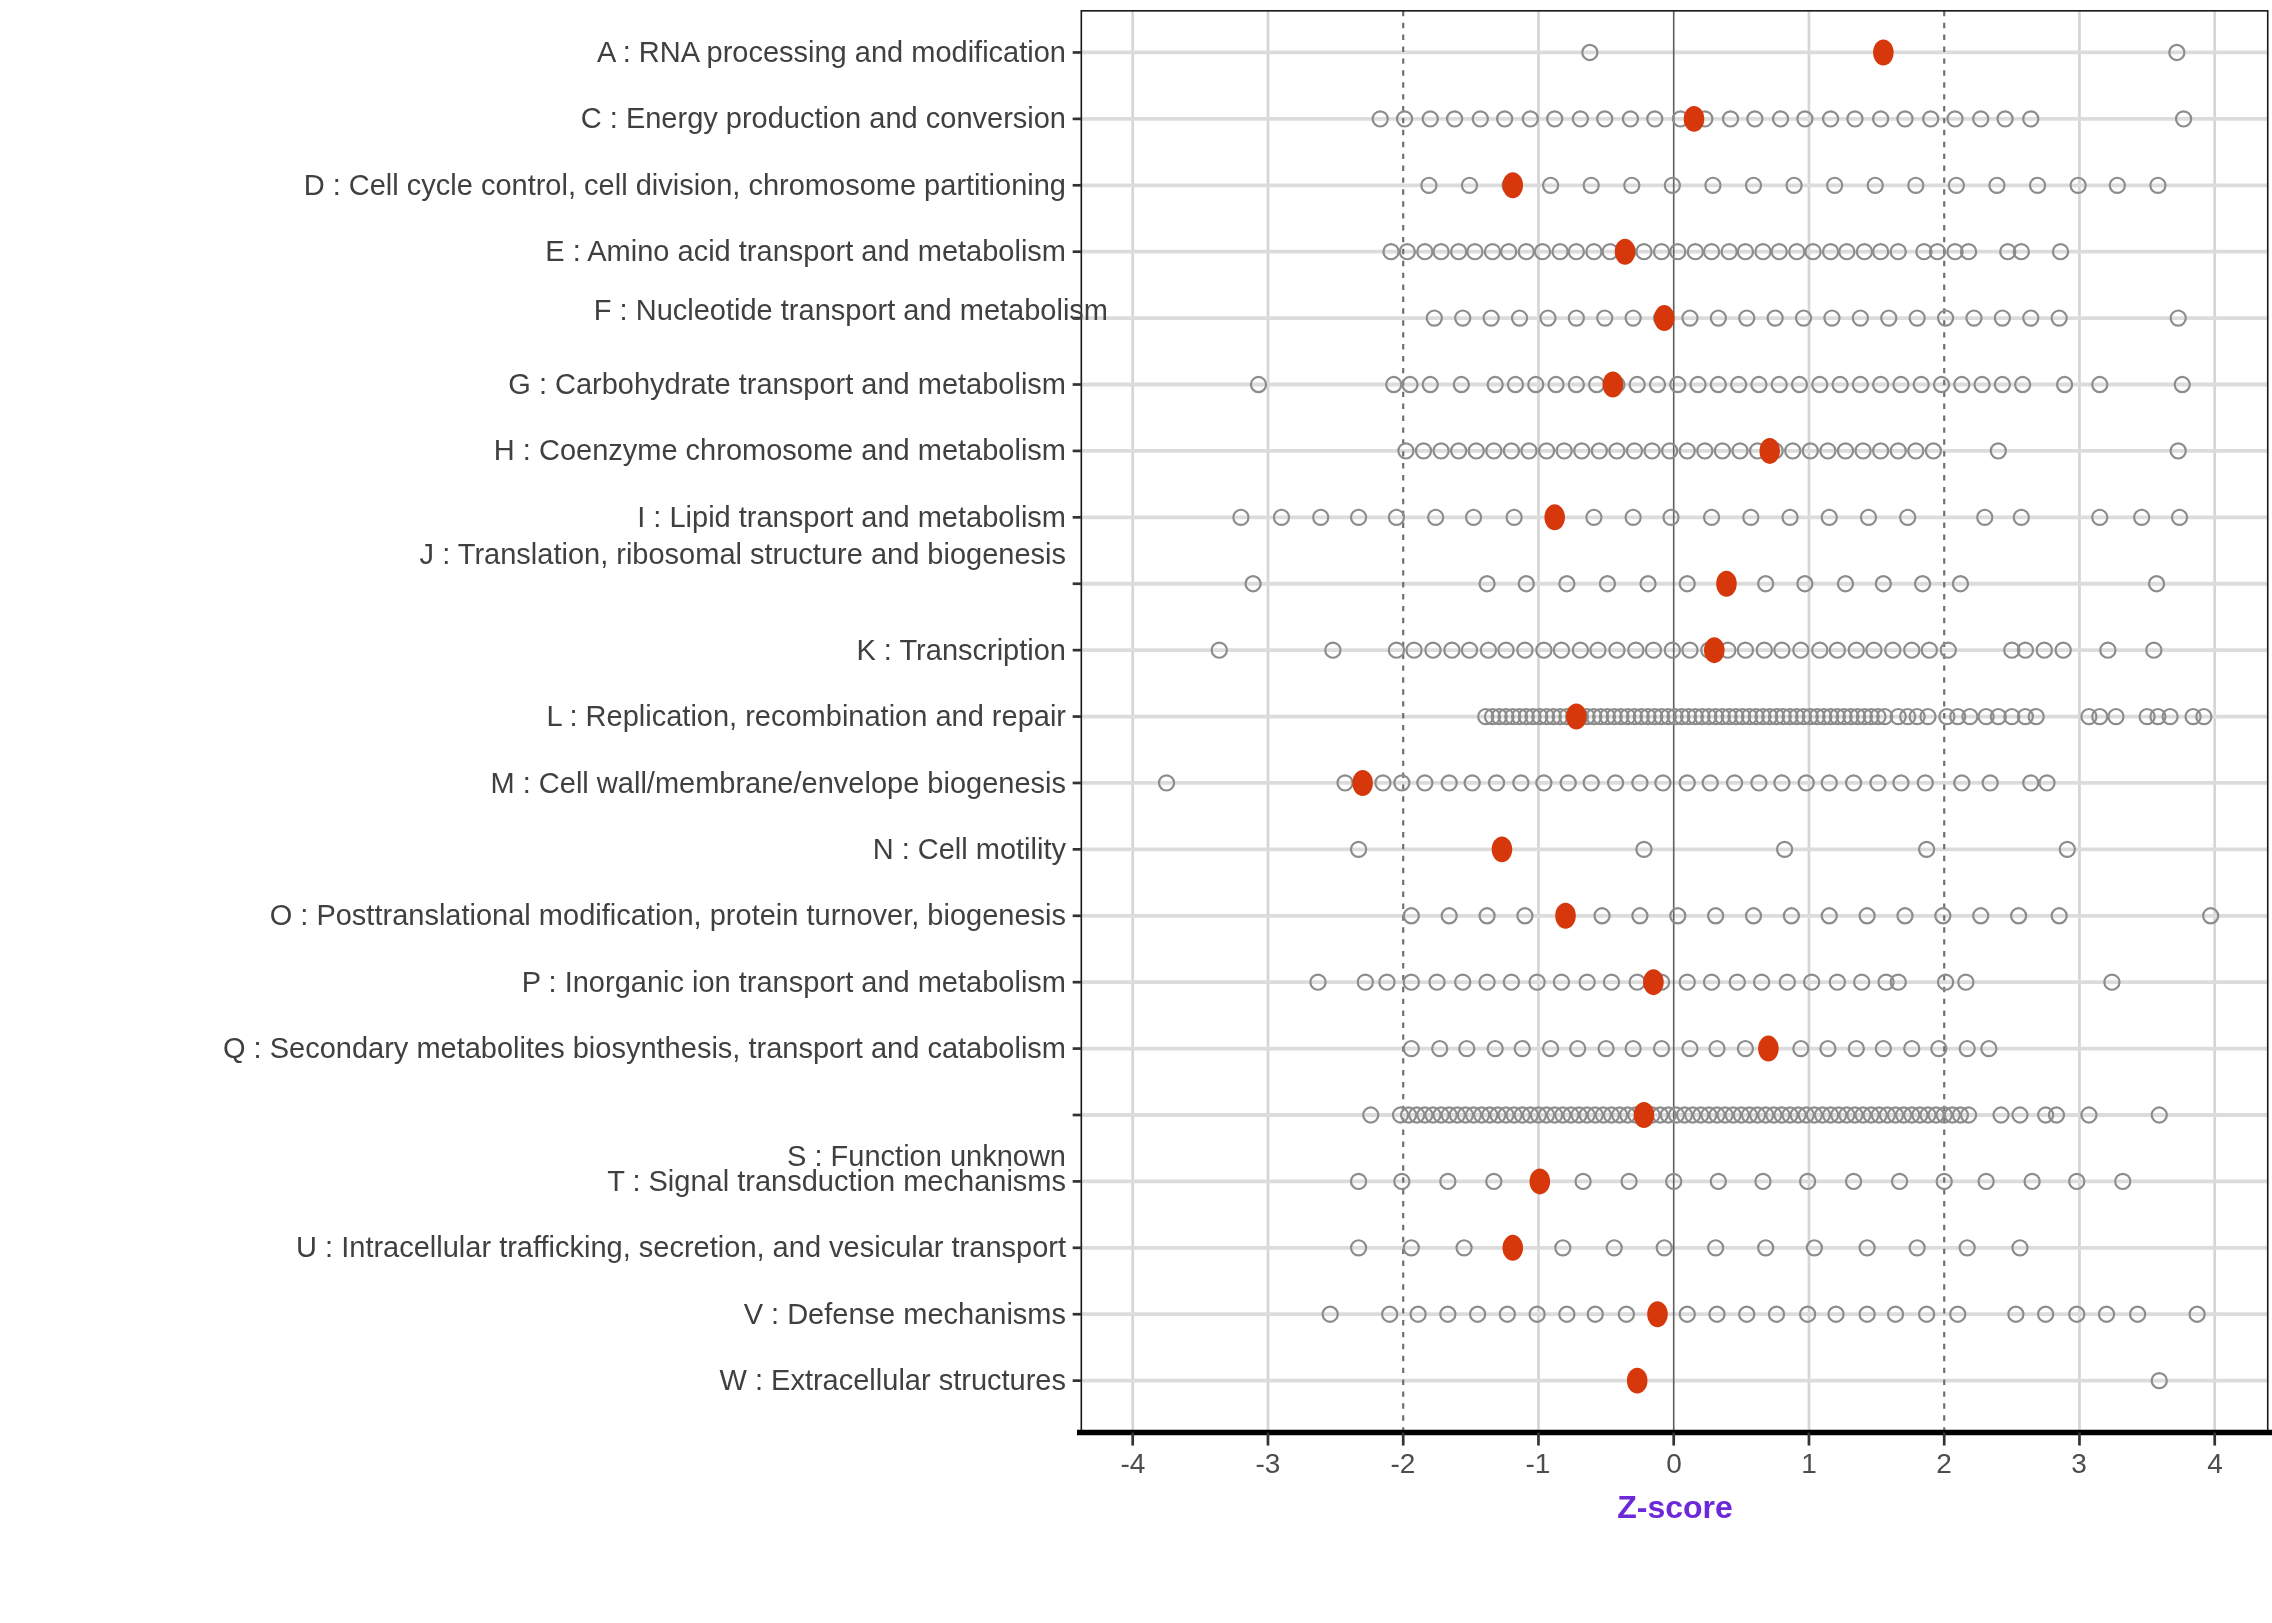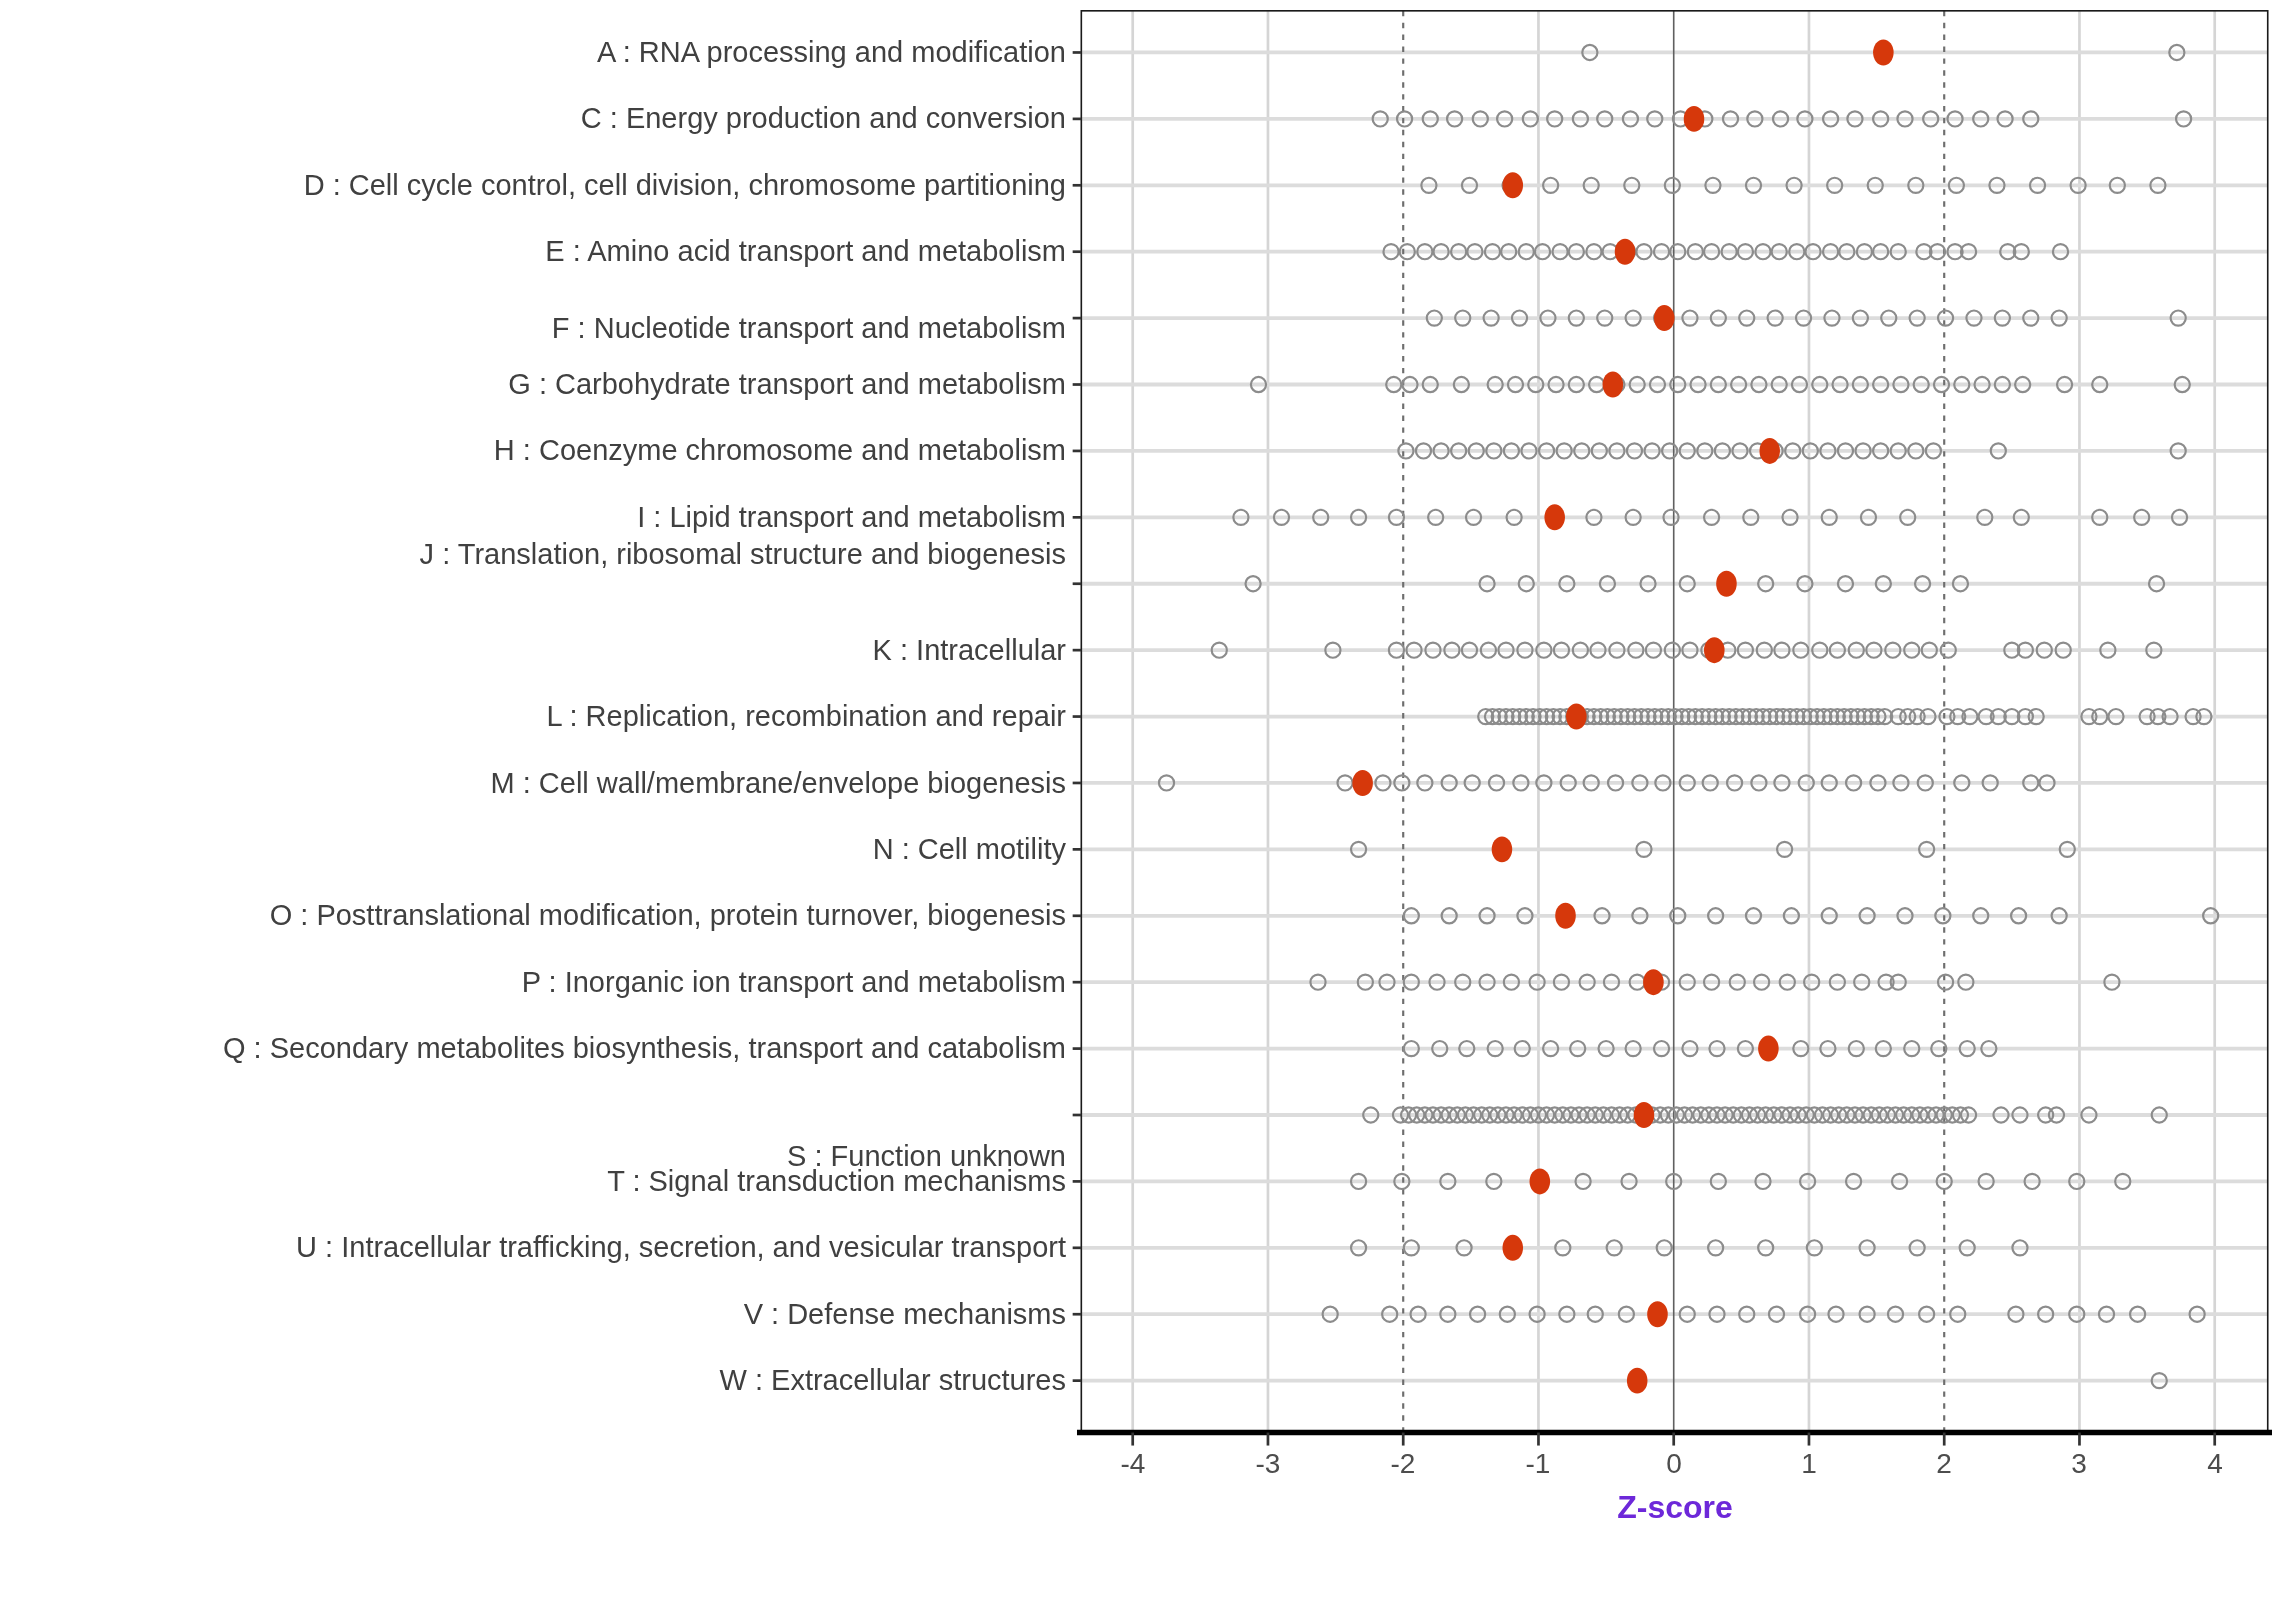--- a/index.html
+++ b/index.html
@@ -673,26 +673,26 @@
       <line x1="1982" y1="2306.5" x2="1998" y2="2306.5" stroke="#333333" stroke-width="5"></line>
       <line x1="1982" y1="2429.25" x2="1998" y2="2429.25" stroke="#333333" stroke-width="5"></line>
       <line x1="1982" y1="2552" x2="1998" y2="2552" stroke="#333333" stroke-width="5"></line>
     </svg>
 
   <div id="cat-labels">
       <div class="cat-label" style="top: 32px;">A : RNA processing and modification</div>
       <div class="cat-label" style="top: 98px;">C : Energy production and conversion</div>
       <div class="cat-label" style="top: 165px;">D : Cell cycle control, cell division, chromosome partitioning</div>
       <div class="cat-label" style="top: 231px;">E : Amino acid transport and metabolism</div>
-      <div class="cat-label" style="top: 308px;">F : Nucleotide transport and metabolism</div>
+      <div class="cat-label" style="top: 290px; padding-left: 42px;">F : Nucleotide transport and metabolism</div>
       <div class="cat-label" style="top: 364px;">G : Carbohydrate transport and metabolism</div>
       <div class="cat-label" style="top: 430px;">H : Coenzyme chromosome and metabolism</div>
       <div class="cat-label" style="top: 497px;">I : Lipid transport and metabolism</div>
       <div class="cat-label" style="top: 534px;">J : Translation, ribosomal structure and biogenesis</div>
-      <div class="cat-label" style="top: 630px;">K : Intracellular</div>
+      <div class="cat-label" style="top: 630px;">K : Transcription</div>
       <div class="cat-label" style="top: 696px;">L : Replication, recombination and repair</div>
       <div class="cat-label" style="top: 763px;">M : Cell wall/membrane/envelope biogenesis</div>
       <div class="cat-label" style="top: 829px;">N : Cell motility</div>
       <div class="cat-label" style="top: 895px;">O : Posttranslational modification, protein turnover, biogenesis</div>
       <div class="cat-label" style="top: 962px;">P : Inorganic ion transport and metabolism</div>
       <div class="cat-label" style="top: 1028px;">Q : Secondary metabolites biosynthesis, transport and catabolism</div>
       <div class="cat-label" style="top: 1095px; margin-top: 41px;">S : Function unknown</div>
       <div class="cat-label" style="top: 1161px;">T : Signal transduction mechanisms</div>
       <div class="cat-label" style="top: 1227px;">U : Intracellular trafficking, secretion, and vesicular transport</div>
       <div class="cat-label" style="top: 1294px;">V : Defense mechanisms</div>

